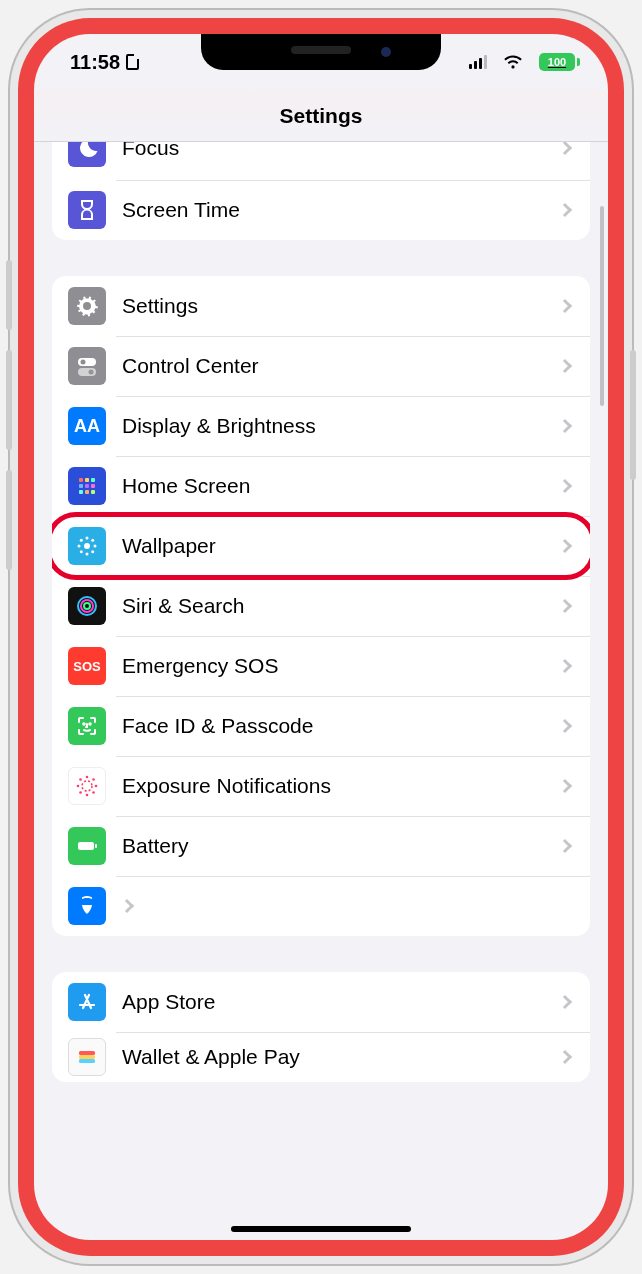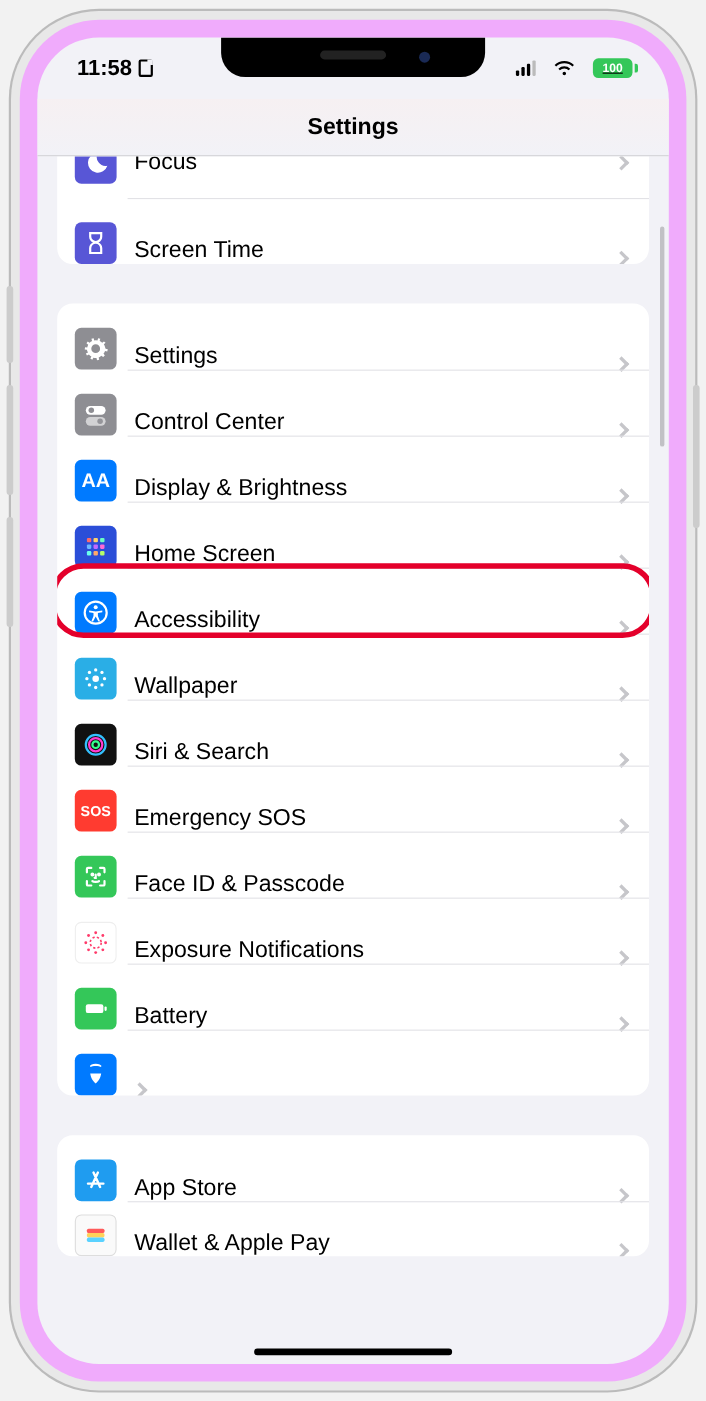--- a/index.html
+++ b/index.html
@@ -15,21 +15,21 @@
     height: 1254px;
     background: #e8e8e8;
     border-radius: 80px;
     padding: 8px;
     box-shadow: 0 0 0 2px #bbb;
     position: relative;
   }
   .phone-inner {
     width: 100%;
     height: 100%;
-    background: #f0abfc;
+    background: #ef4444;
     border-radius: 72px;
     padding: 16px;
     position: relative;
   }
   .side-btn {
     position: absolute;
     background: #ccc;
     border-radius: 4px;
   }
   .side-btn.vol1 { left: -4px; top: 250px; width: 6px; height: 70px; }
@@ -131,21 +131,21 @@
     border-radius: 14px;
     margin: 0 18px 36px 18px;
     overflow:hidden;
   }
   .group.first-cut {
     border-top-left-radius: 0;
     border-top-right-radius: 0;
     margin-top: 0;
   }
   .row {
-    display:flex; align-items:flex-end;
+    display:flex; align-items:center;
     height: 60px;
     padding: 0 16px;
     position:relative;
   }
   .row.cut-top {
     height: 38px;
     align-items: center;
     padding-top: 0;
   }
   .row.cut-top .app-icon { margin-top:-26px }
@@ -299,31 +299,20 @@
                   <rect x="10" y="10" width="4" height="4" rx="1" fill="#c26aff"></rect>
                   <rect x="16" y="10" width="4" height="4" rx="1" fill="#ff6ad6"></rect>
                 <rect x="4" y="16" width="4" height="4" rx="1" fill="#6affec"></rect>
                   <rect x="10" y="16" width="4" height="4" rx="1" fill="#ffa86a"></rect>
                   <rect x="16" y="16" width="4" height="4" rx="1" fill="#b5ff6a"></rect>
               </svg>
             </div>
             <div class="row-label">Home Screen</div>
             <div class="chev"></div>
           </div>
-          <div class="row" id="accessibility-row">
-            <div class="app-icon bg-blue">
-              <svg class="ic-svg" viewBox="0 0 24 24">
-                  <circle cx="12" cy="12" r="10" fill="none" stroke="#fff" stroke-width="2"></circle>
-                  <circle cx="12" cy="7" r="1.8" fill="#fff"></circle>
-                  <path fill="#fff" d="M6 10l6 1 6-1v1.5l-4 .8V15l2 5h-1.6L12 15.5 9.6 20H8l2-5v-2.7l-4-.8z"></path>
-                </svg>
-            </div>
-            <div class="row-label">Accessibility</div>
-            <div class="chev"></div>
-          </div>
           <div class="row">
             <div class="app-icon bg-cyan">
               <svg class="ic-svg" viewBox="0 0 24 24">
                   <circle cx="12" cy="12" r="3" fill="#fff"></circle>
                   <g fill="#fff">
                     <circle cx="12" cy="4" r="1.5"></circle>
                     <circle cx="12" cy="20" r="1.5"></circle>
                     <circle cx="4" cy="12" r="1.5"></circle>
                     <circle cx="20" cy="12" r="1.5"></circle>
                     <circle cx="6.3" cy="6.3" r="1.5"></circle>

